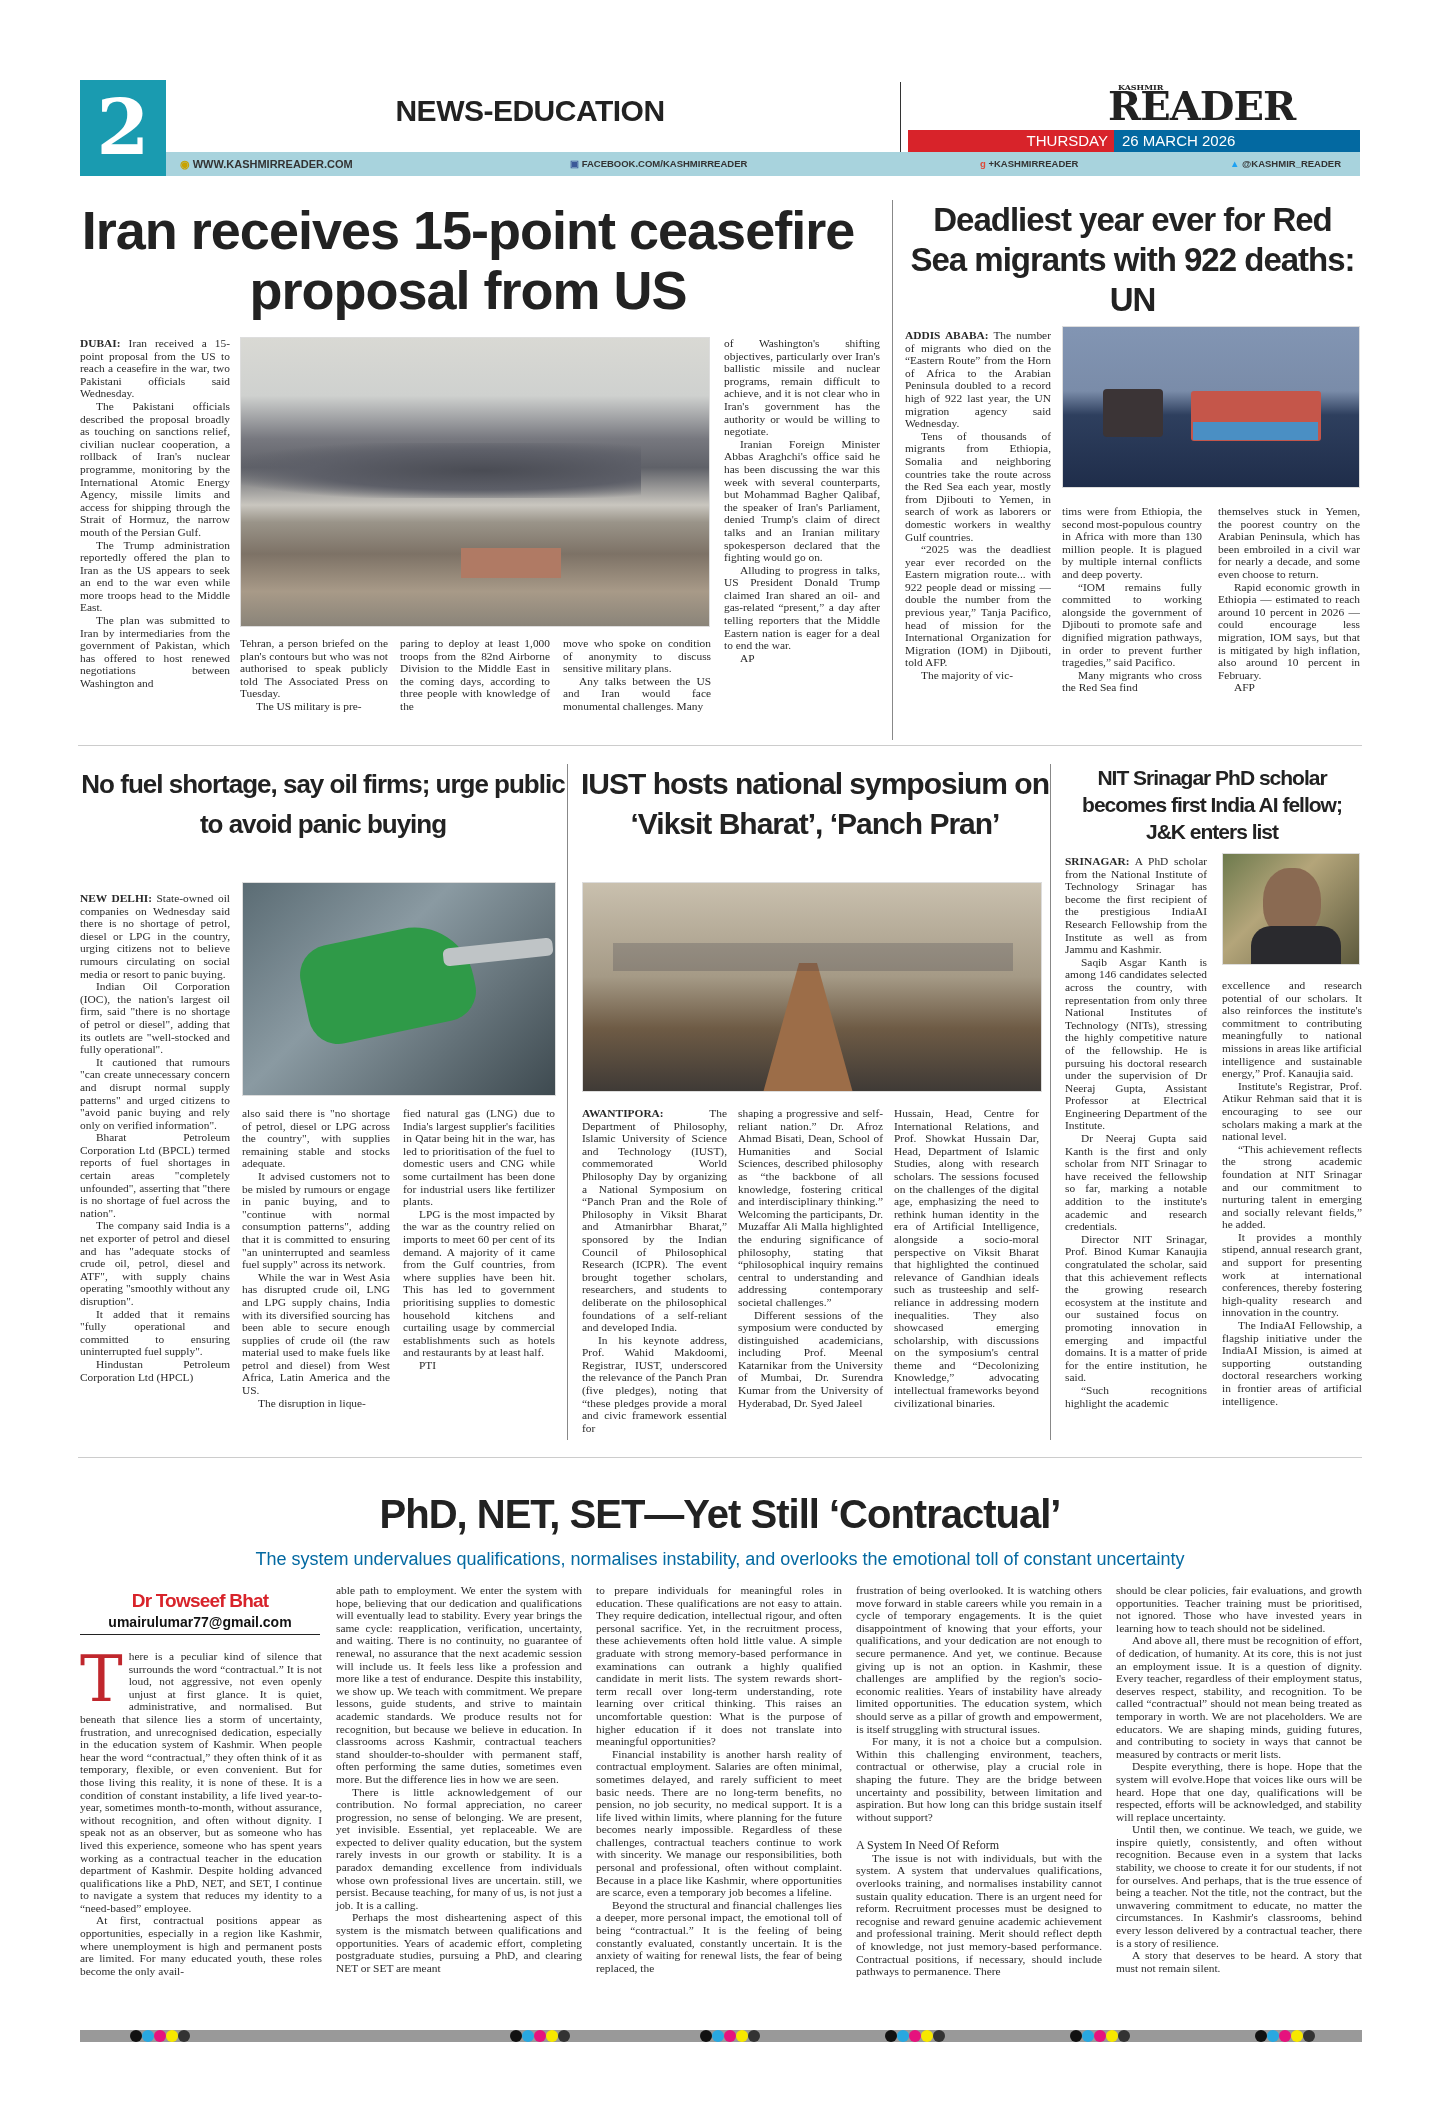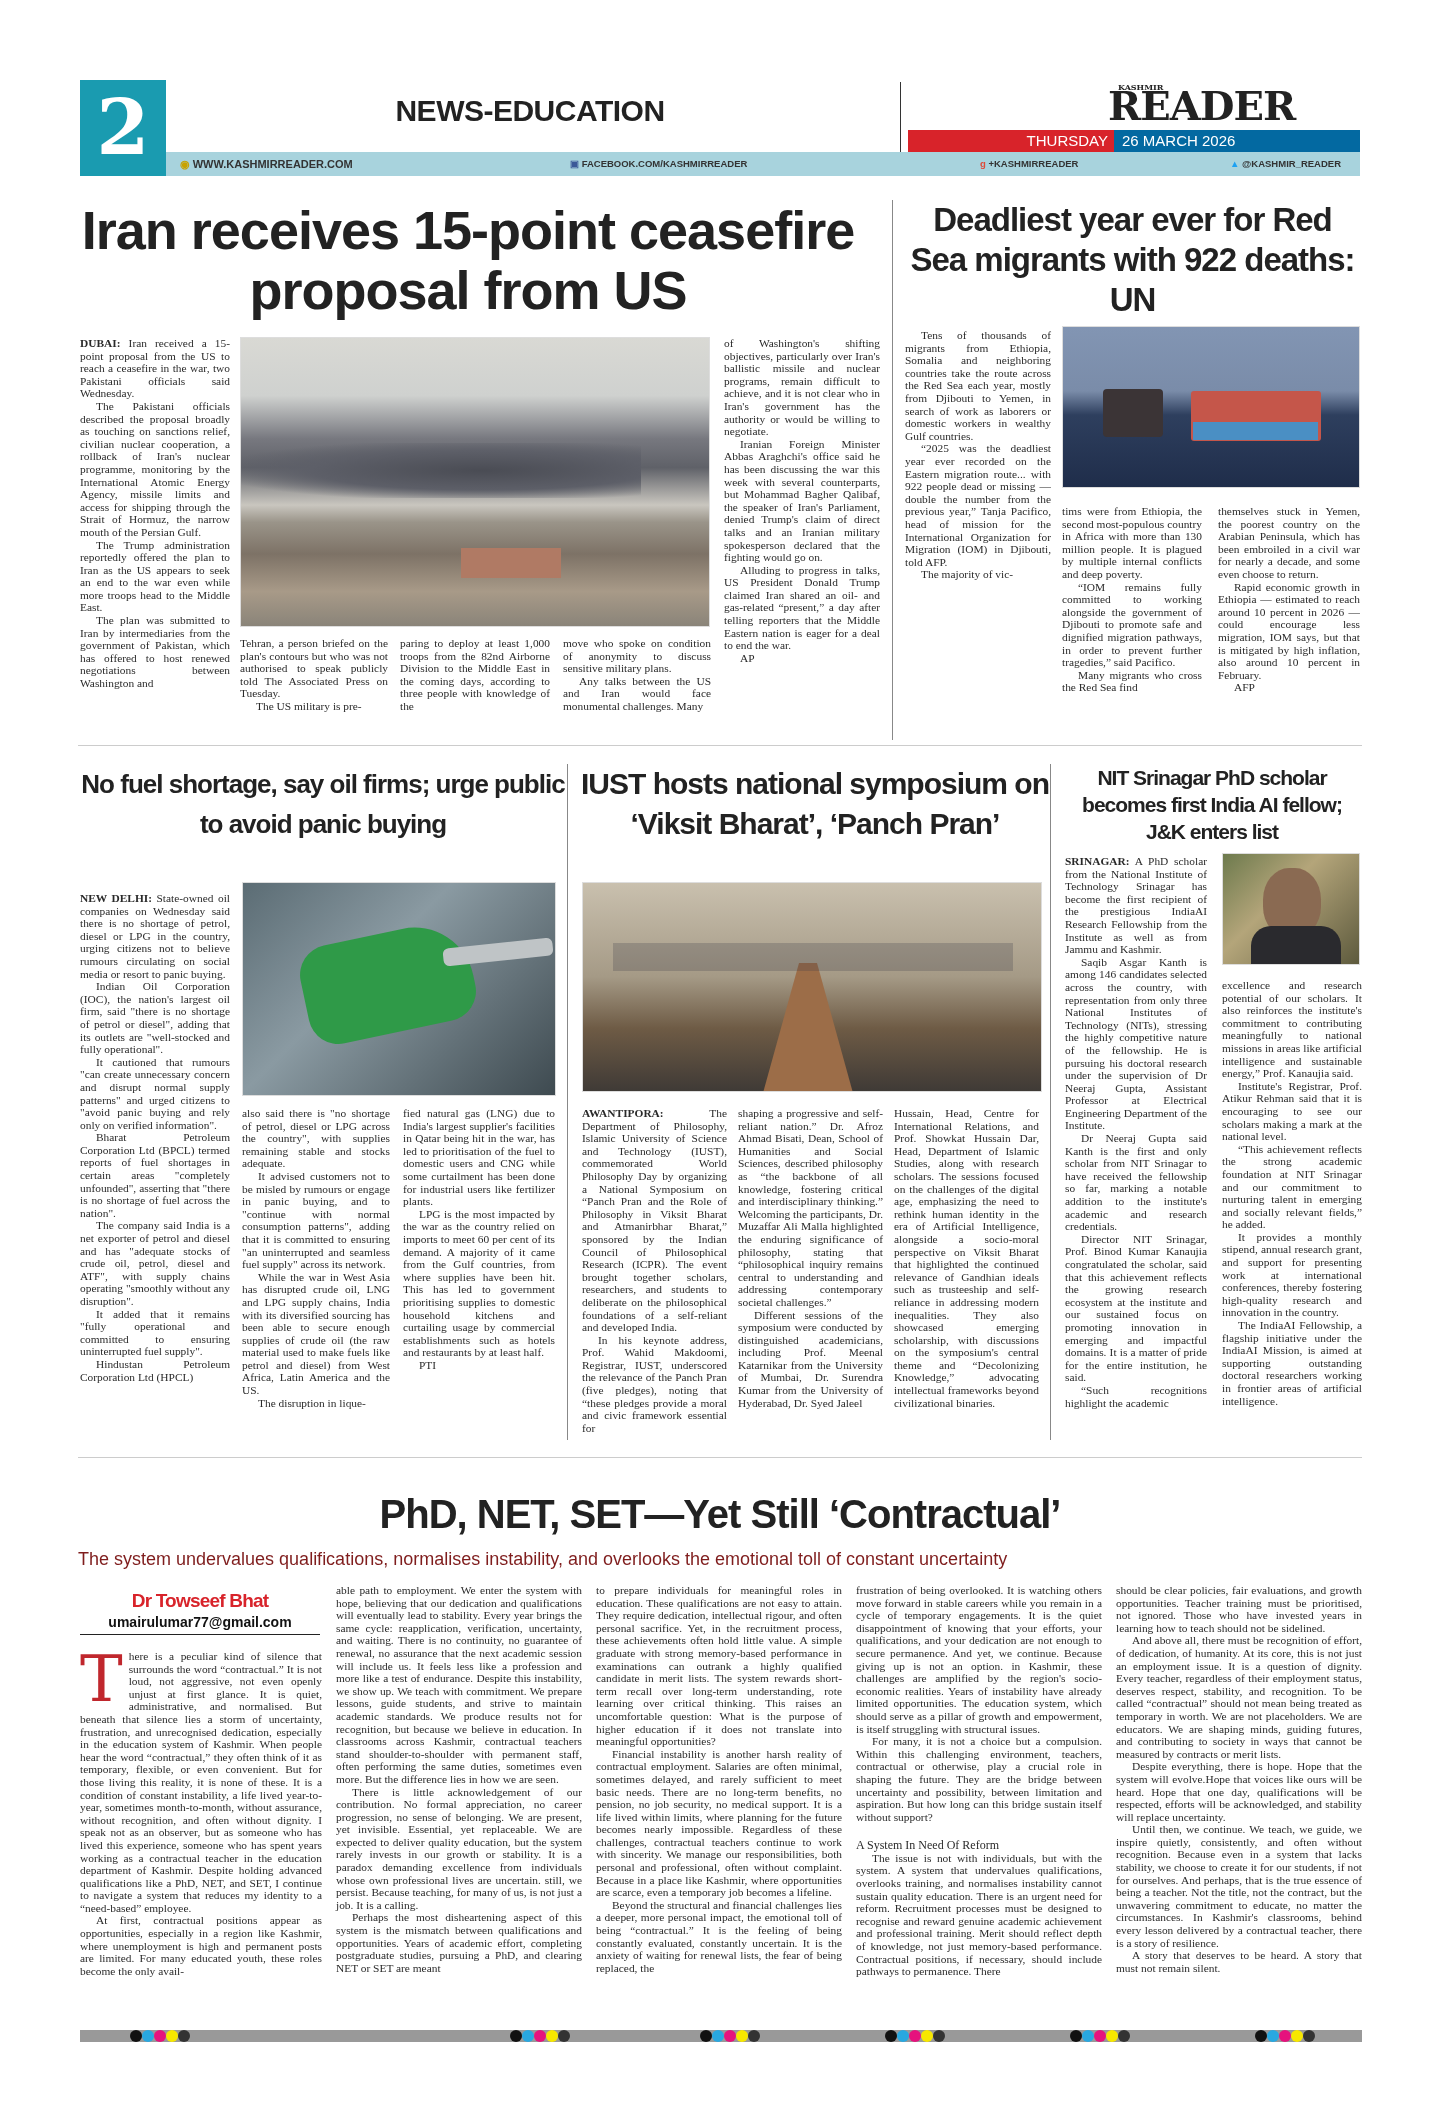--- a/index.html
+++ b/index.html
@@ -61,20 +61,21 @@
 </div>
 <div class="abs body-text" style="left:724px;top:337px;width:156px">
   <p class="first">of Washington's shifting objectives, particularly over Iran's ballistic missile and nuclear programs, remain difficult to achieve, and it is not clear who in Iran's government has the authority or would be willing to negotiate.</p>
   <p>Iranian Foreign Minister Abbas Araghchi's office said he has been discussing the war this week with several counterparts, but Mohammad Bagher Qalibaf, the speaker of Iran's Parliament, denied Trump's claim of direct talks and an Iranian military spokesperson declared that the fighting would go on.</p>
   <p>Alluding to progress in talks, US President Donald Trump claimed Iran shared an oil- and gas-related “present,” a day after telling reporters that the Middle Eastern nation is eager for a deal to end the war.</p>
   <p>AP</p>
 </div>
 
 <div class="abs hl" style="left:905px;top:200px;width:455px;font-size:33px;line-height:40px">Deadliest year ever for Red Sea migrants with 922 deaths: UN</div>
 <div class="abs body-text" style="left:905px;top:329px;width:146px">
+  <p class="first"><span class="dateline">ADDIS ABABA:</span> <span>The number of migrants who died on the “Eastern Route” from the Horn of Africa to the Arabian Peninsula doubled to a record high of 922 last year, the UN migration agency said Wednesday.</span></p>
   <p>Tens of thousands of migrants from Ethiopia, Somalia and neighboring countries take the route across the Red Sea each year, mostly from Djibouti to Yemen, in search of work as laborers or domestic workers in wealthy Gulf countries.</p>
   <p>“2025 was the deadliest year ever recorded on the Eastern migration route... with 922 people dead or missing — double the number from the previous year,” Tanja Pacifico, head of mission for the International Organization for Migration (IOM) in Djibouti, told AFP.</p>
   <p>The majority of vic-</p>
 </div>
 <div class="abs photo" style="left:1062px;top:326px;width:298px;height:162px;background:linear-gradient(180deg,#8295b3 0%,#7a8ca9 40%,#2e3f5e 55%,#1f2d4a 100%)">
   <div class="abs" style="left:40px;top:62px;width:60px;height:48px;background:#3b3436;border-radius:4px"></div>
   <div class="abs" style="left:128px;top:64px;width:130px;height:50px;background:#c5564a;border-radius:3px"></div>
   <div class="abs" style="left:130px;top:95px;width:125px;height:18px;background:#4a8fc4"></div>
 </div>
 <div class="abs body-text" style="left:1062px;top:505px;width:140px">
@@ -151,21 +152,21 @@
   <p class="first">excellence and research potential of our scholars. It also reinforces the institute's commitment to contributing meaningfully to national missions in areas like artificial intelligence and sustainable energy,” Prof. Kanaujia said.</p>
   <p>Institute's Registrar, Prof. Atikur Rehman said that it is encouraging to see our scholars making a mark at the national level.</p>
   <p>“This achievement reflects the strong academic foundation at NIT Srinagar and our commitment to nurturing talent in emerging and socially relevant fields,” he added.</p>
   <p>It provides a monthly stipend, annual research grant, and support for presenting work at international conferences, thereby fostering high-quality research and innovation in the country.</p>
   <p>The IndiaAI Fellowship, a flagship initiative under the IndiaAI Mission, is aimed at supporting outstanding doctoral researchers working in frontier areas of artificial intelligence.</p>
 </div>
 
 <div class="abs hline" style="left:78px;top:1457px;width:1284px"></div>
 
 <div class="abs hl" style="left:78px;top:1490px;width:1284px;font-size:40px;line-height:48px">PhD, NET, SET—Yet Still ‘Contractual’</div>
-<div class="abs cond" style="left:78px;top:1549px;width:1284px;text-align:left;font-size:18px;color:#7f1d1d">The system undervalues qualifications, normalises instability, and overlooks the emotional toll of constant uncertainty</div>
+<div class="abs cond" style="left:78px;top:1549px;width:1284px;text-align:center;font-size:18px;color:#0369a1">The system undervalues qualifications, normalises instability, and overlooks the emotional toll of constant uncertainty</div>
 <div class="abs cond" style="left:80px;top:1590px;width:240px;text-align:center;color:#d8232a;font-weight:bold;font-size:19px;letter-spacing:-0.8px">Dr Towseef Bhat</div>
 <div class="abs cond" style="left:80px;top:1614px;width:240px;text-align:center;color:#111;font-weight:bold;font-size:14px">umairulumar77@gmail.com</div>
 <div class="abs" style="left:80px;top:1634px;width:240px;height:1px;background:#222"></div>
 
 <div class="abs body-text" style="left:80px;top:1650px;width:242px">
   <span style="float:left;font-family:'DejaVu Serif',serif;font-size:64px;line-height:54px;color:#c0272d;margin:2px 6px 0 0">T</span>
   <p class="first">here is a peculiar kind of silence that surrounds the word “contractual.” It is not loud, not aggressive, not even openly unjust at first glance. It is quiet, administrative, and normalised. But beneath that silence lies a storm of uncertainty, frustration, and unrecognised dedication, especially in the education system of Kashmir. When people hear the word “contractual,” they often think of it as temporary, flexible, or even convenient. But for those living this reality, it is none of these. It is a condition of constant instability, a life lived year-to-year, sometimes month-to-month, without assurance, without recognition, and often without dignity. I speak not as an observer, but as someone who has lived this experience, someone who has spent years working as a contractual teacher in the education department of Kashmir. Despite holding advanced qualifications like a PhD, NET, and SET, I continue to navigate a system that reduces my identity to a “need-based” employee.</p>
   <p>At first, contractual positions appear as opportunities, especially in a region like Kashmir, where unemployment is high and permanent posts are limited. For many educated youth, these roles become the only avail-</p>
 </div>
 <div class="abs body-text" style="left:336px;top:1584px;width:246px">

